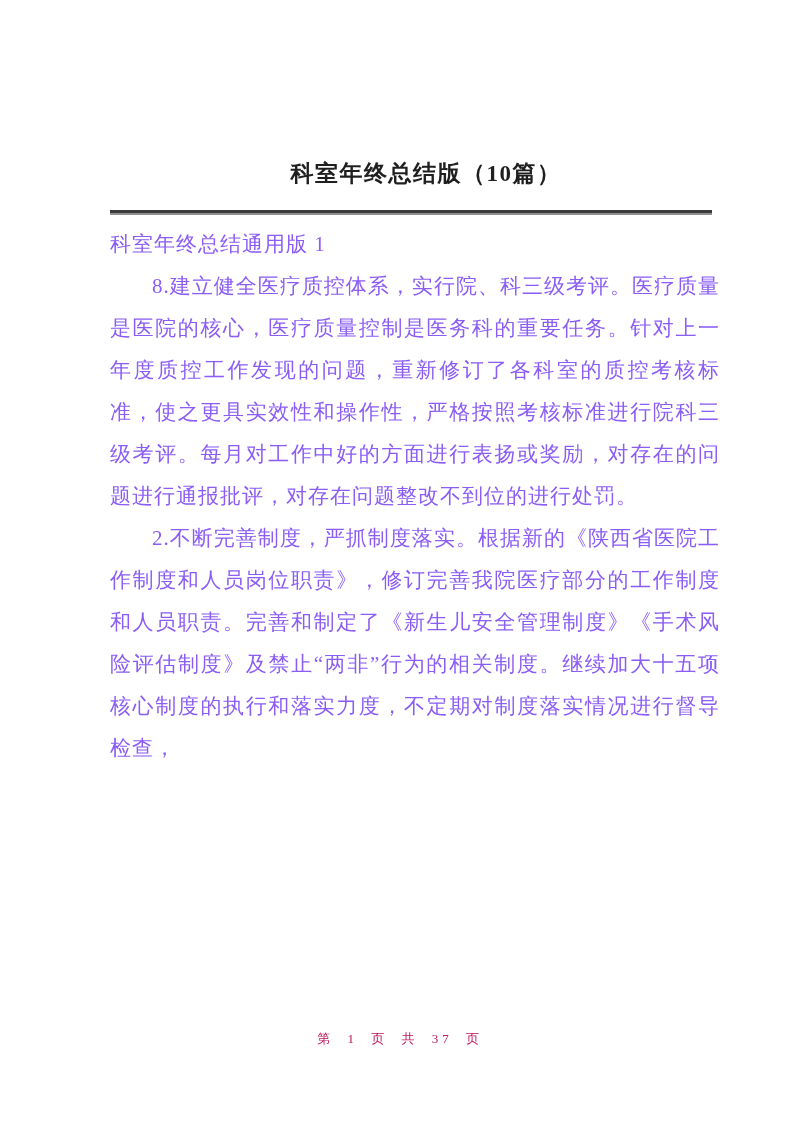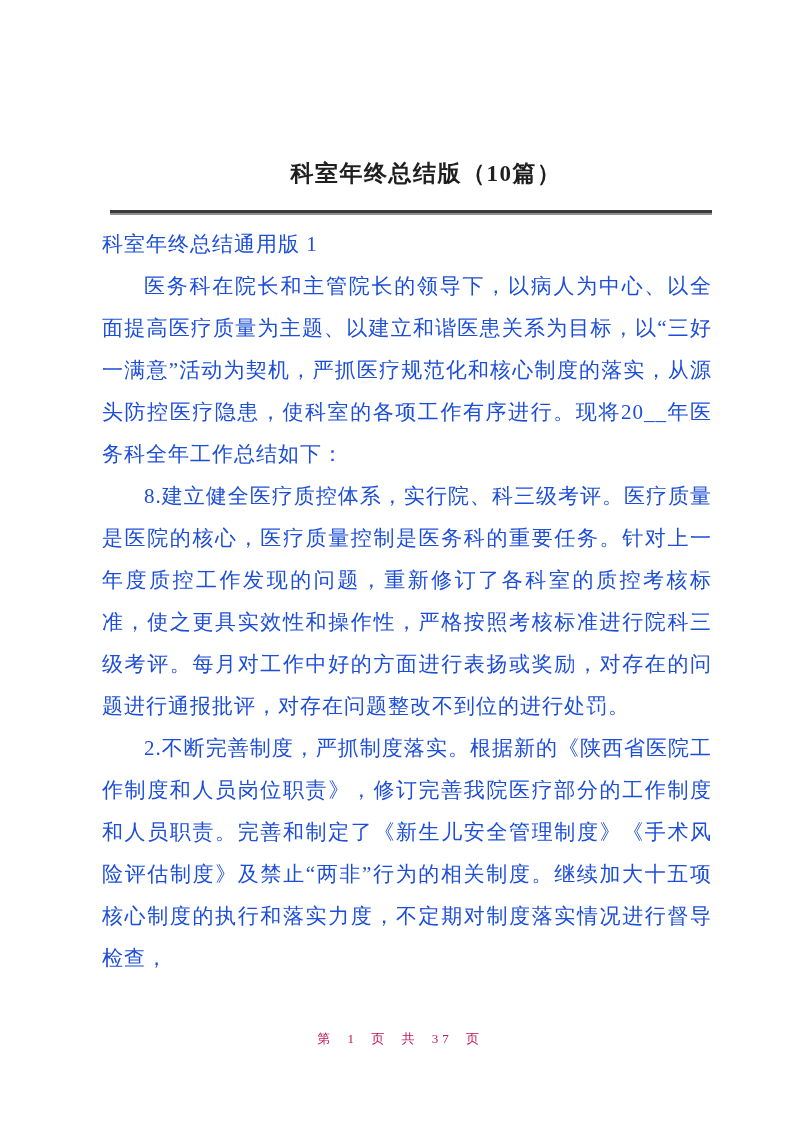--- a/index.html
+++ b/index.html
@@ -32,25 +32,25 @@
     position: absolute;
     top: 210px;
     left: 110px;
     width: 602px;
     height: 5px;
     background: linear-gradient(to bottom, #3c3c3c 0%, #3c3c3c 55%, #8f8f8f 55%, #8f8f8f 100%);
   }
   .content {
     position: absolute;
     top: 223px;
-    left: 102px;
+    left: 110px;
     width: 610px;
     font-size: 21px;
     line-height: 42px;
-    color: #1d4ed8;
+    color: #8b5cf6;
     letter-spacing: 1px;
     text-align: justify;
   }
   .subheading {
     margin: 0;
     text-indent: 0;
   }
   .content p {
     margin: 0;
     text-indent: 2em;
@@ -72,21 +72,20 @@
 <body>
 
 <div class="page">
 
   <h1 class="doc-title">科室年终总结版（10篇）</h1>
 
   <div class="title-rule"></div>
 
   <div class="content">
     <div class="subheading">科室年终总结通用版 1</div>
-    <p>医务科在院长和主管院长的领导下，以病人为中心、以全面提高医疗质量为主题、以建立和谐医患关系为目标，以“三好一满意”活动为契机，严抓医疗规范化和核心制度的落实，从源头防控医疗隐患，使科室的各项工作有序进行。现将20__年医务科全年工作总结如下：</p>
     <p>8.建立健全医疗质控体系，实行院、科三级考评。医疗质量是医院的核心，医疗质量控制是医务科的重要任务。针对上一年度质控工作发现的问题，重新修订了各科室的质控考核标准，使之更具实效性和操作性，严格按照考核标准进行院科三级考评。每月对工作中好的方面进行表扬或奖励，对存在的问题进行通报批评，对存在问题整改不到位的进行处罚。</p>
     <p>2.不断完善制度，严抓制度落实。根据新的《陕西省医院工作制度和人员岗位职责》，修订完善我院医疗部分的工作制度和人员职责。完善和制定了《新生儿安全管理制度》《手术风险评估制度》及禁止“两非”行为的相关制度。继续加大十五项核心制度的执行和落实力度，不定期对制度落实情况进行督导检查，</p>
   </div>
 
   <div class="footer">
     <span>第 1 页 共 37 页</span>
   </div>
 
 </div>
 

